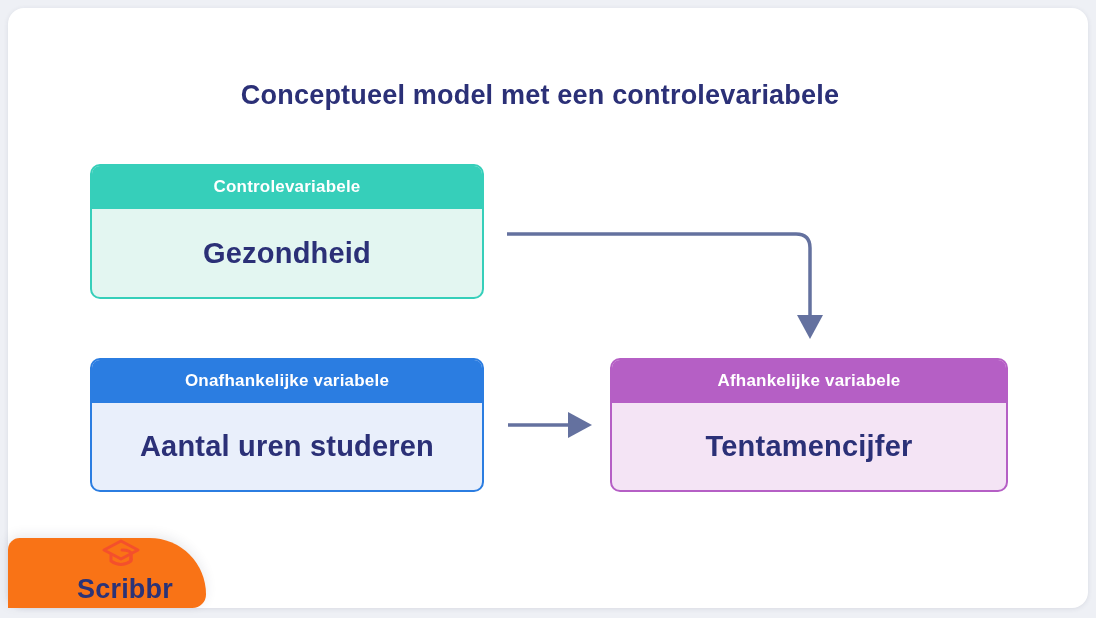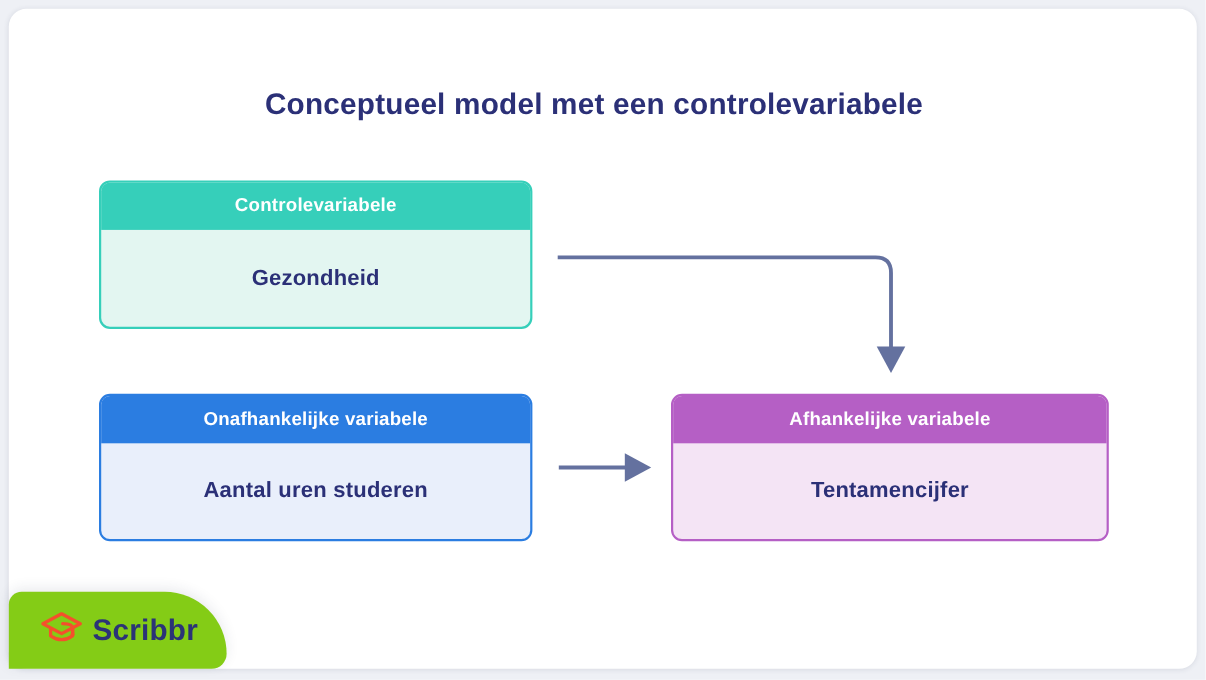--- a/index.html
+++ b/index.html
@@ -38,33 +38,33 @@
     height: 44px; flex: 0 0 44px;
     margin: -1px -1px 0 -1px;
     background: var(--hdr);
     color: var(--hdrtxt, #ffffff);
     font-size: 17px; font-weight: 700; letter-spacing: 0.2px;
     display: flex; align-items: center; justify-content: center;
   }
   .box-body {
     flex: 1;
     display: flex; align-items: center; justify-content: center;
-    font-size: 20px; font-weight: 700; letter-spacing: 0.2px;
+    font-size: 29px; font-weight: 700; letter-spacing: 0.2px;
     color: var(--bdytxt, #2b3077);
   }
   .arrows { position: absolute; left: 0; top: 0; width: 1096px; height: 618px; pointer-events: none; }
   .arrow-line { fill: none; stroke: var(--arrow, #64719f); stroke-width: 3.5; }
   .arrow-head { fill: var(--arrow, #64719f); stroke: none; }
   .logo-plate {
     position: absolute; left: 8px; top: 538px; width: 198px; height: 70px;
-    background: #84cc16;
+    background: #f97316;
     border-radius: 12px 58px 14px 0;
     box-shadow: 0 -3px 12px rgba(40,50,80,0.10);
     display: flex; align-items: center; justify-content: flex-start;
-    padding-left: 28px; box-sizing: border-box;
+    padding-left: 28px; box-sizing: border-box; flex-direction: column;
   }
   .logo-icon { width: 40px; height: 36px; flex: 0 0 auto; }
   .logo-icon path { stroke: var(--logo-icon, #f4502c); stroke-width: 3; fill: none;
     stroke-linecap: round; stroke-linejoin: round; }
   .logo-icon circle { fill: var(--logo-icon, #f4502c); }
   .logo-text {
     margin-left: 8px;
     font-size: 27px; font-weight: 700; letter-spacing: 0.2px;
     color: var(--logo-text, #2b3377);
   }

